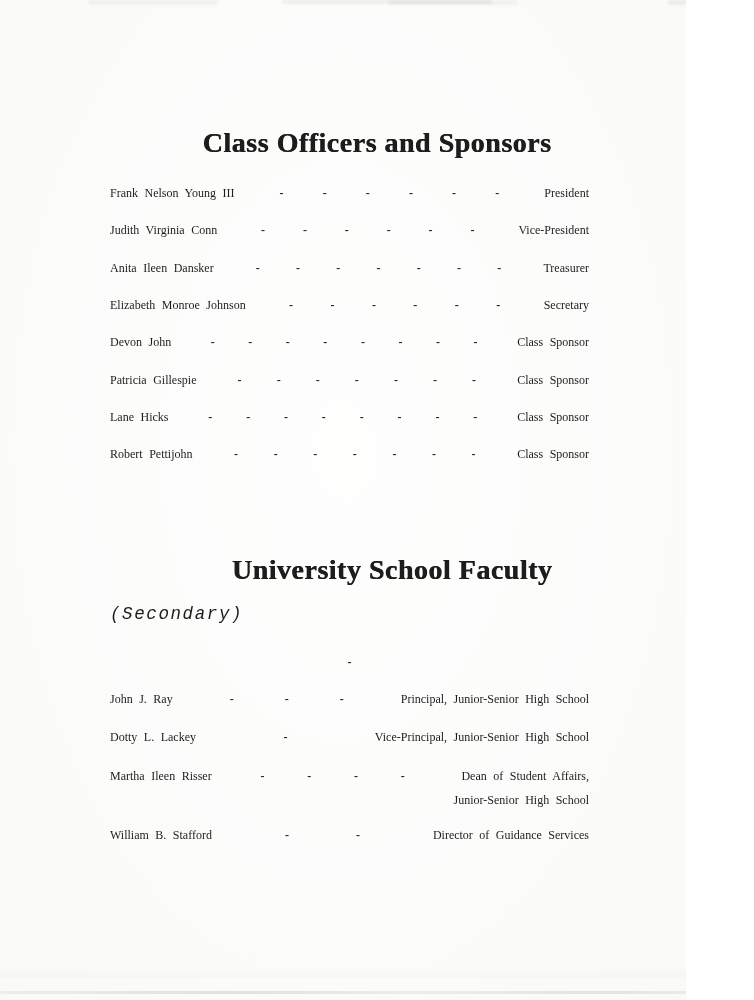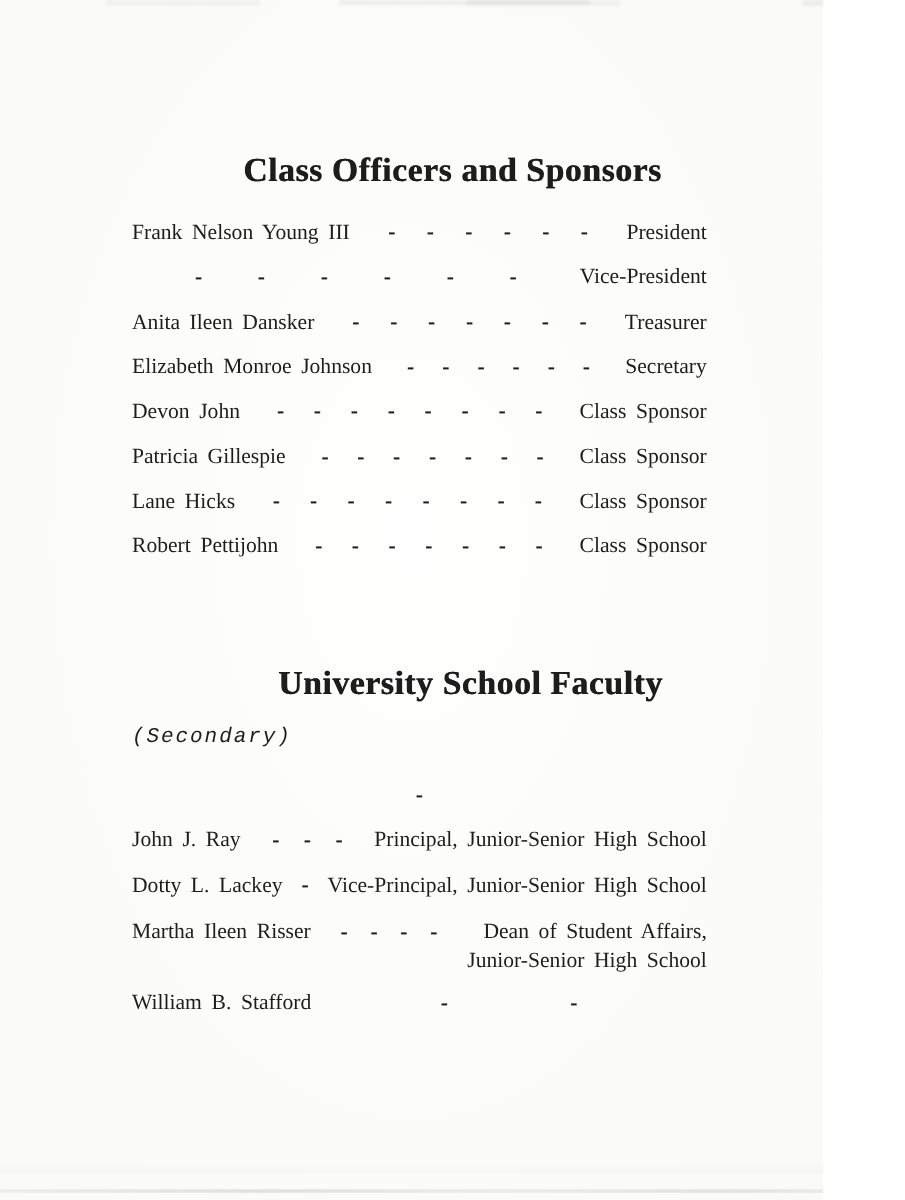--- a/index.html
+++ b/index.html
@@ -52,21 +52,21 @@
     font-family:Liberation Mono, monospace;
   }
 
   .list { position:absolute; left:110px; right:97px; }
   .officers-list { top:183px; }
   .faculty-list  { top:652px; }
 
   .row {
     display:flex; align-items:baseline;
     height:37.33px;
-    font-size:18px; line-height:21px;
+    font-size:12px; line-height:21px;
     word-spacing:3.5px;
     white-space:nowrap;
   }
   .row-tall { height:61.5px; }
   .name { flex:0 0 auto; }
   .leader {
     flex:1 1 auto; display:flex; justify-content:space-evenly;
     padding:0 6px; min-width:20px;
   }
   .dash { font-weight:bold; transform:scaleY(1.1); }
@@ -94,20 +94,21 @@
           <span class="dash">-</span>
           <span class="dash">-</span>
           <span class="dash">-</span>
           <span class="dash">-</span>
           <span class="dash">-</span>
           <span class="dash">-</span>
         </span>
       <span class="role">President</span>
     </div>
     <div class="row">
+      <span class="name">Judith Virginia Conn</span>
       <span class="leader">
           <span class="dash">-</span>
           <span class="dash">-</span>
           <span class="dash">-</span>
           <span class="dash">-</span>
           <span class="dash">-</span>
           <span class="dash">-</span>
         </span>
       <span class="role">Vice-President</span>
     </div>
@@ -226,16 +227,17 @@
           <span class="dash">-</span>
         </span>
       <span class="role-block"><span>Dean of Student Affairs,</span><br><span>Junior-Senior High School</span></span>
     </div>
     <div class="row">
       <span class="name">William B. Stafford</span>
       <span class="leader">
           <span class="dash">-</span>
           <span class="dash">-</span>
         </span>
+      <span class="role">Director of Guidance Services</span>
     </div>
   </div>
 
 </div>
 
 </body></html>

